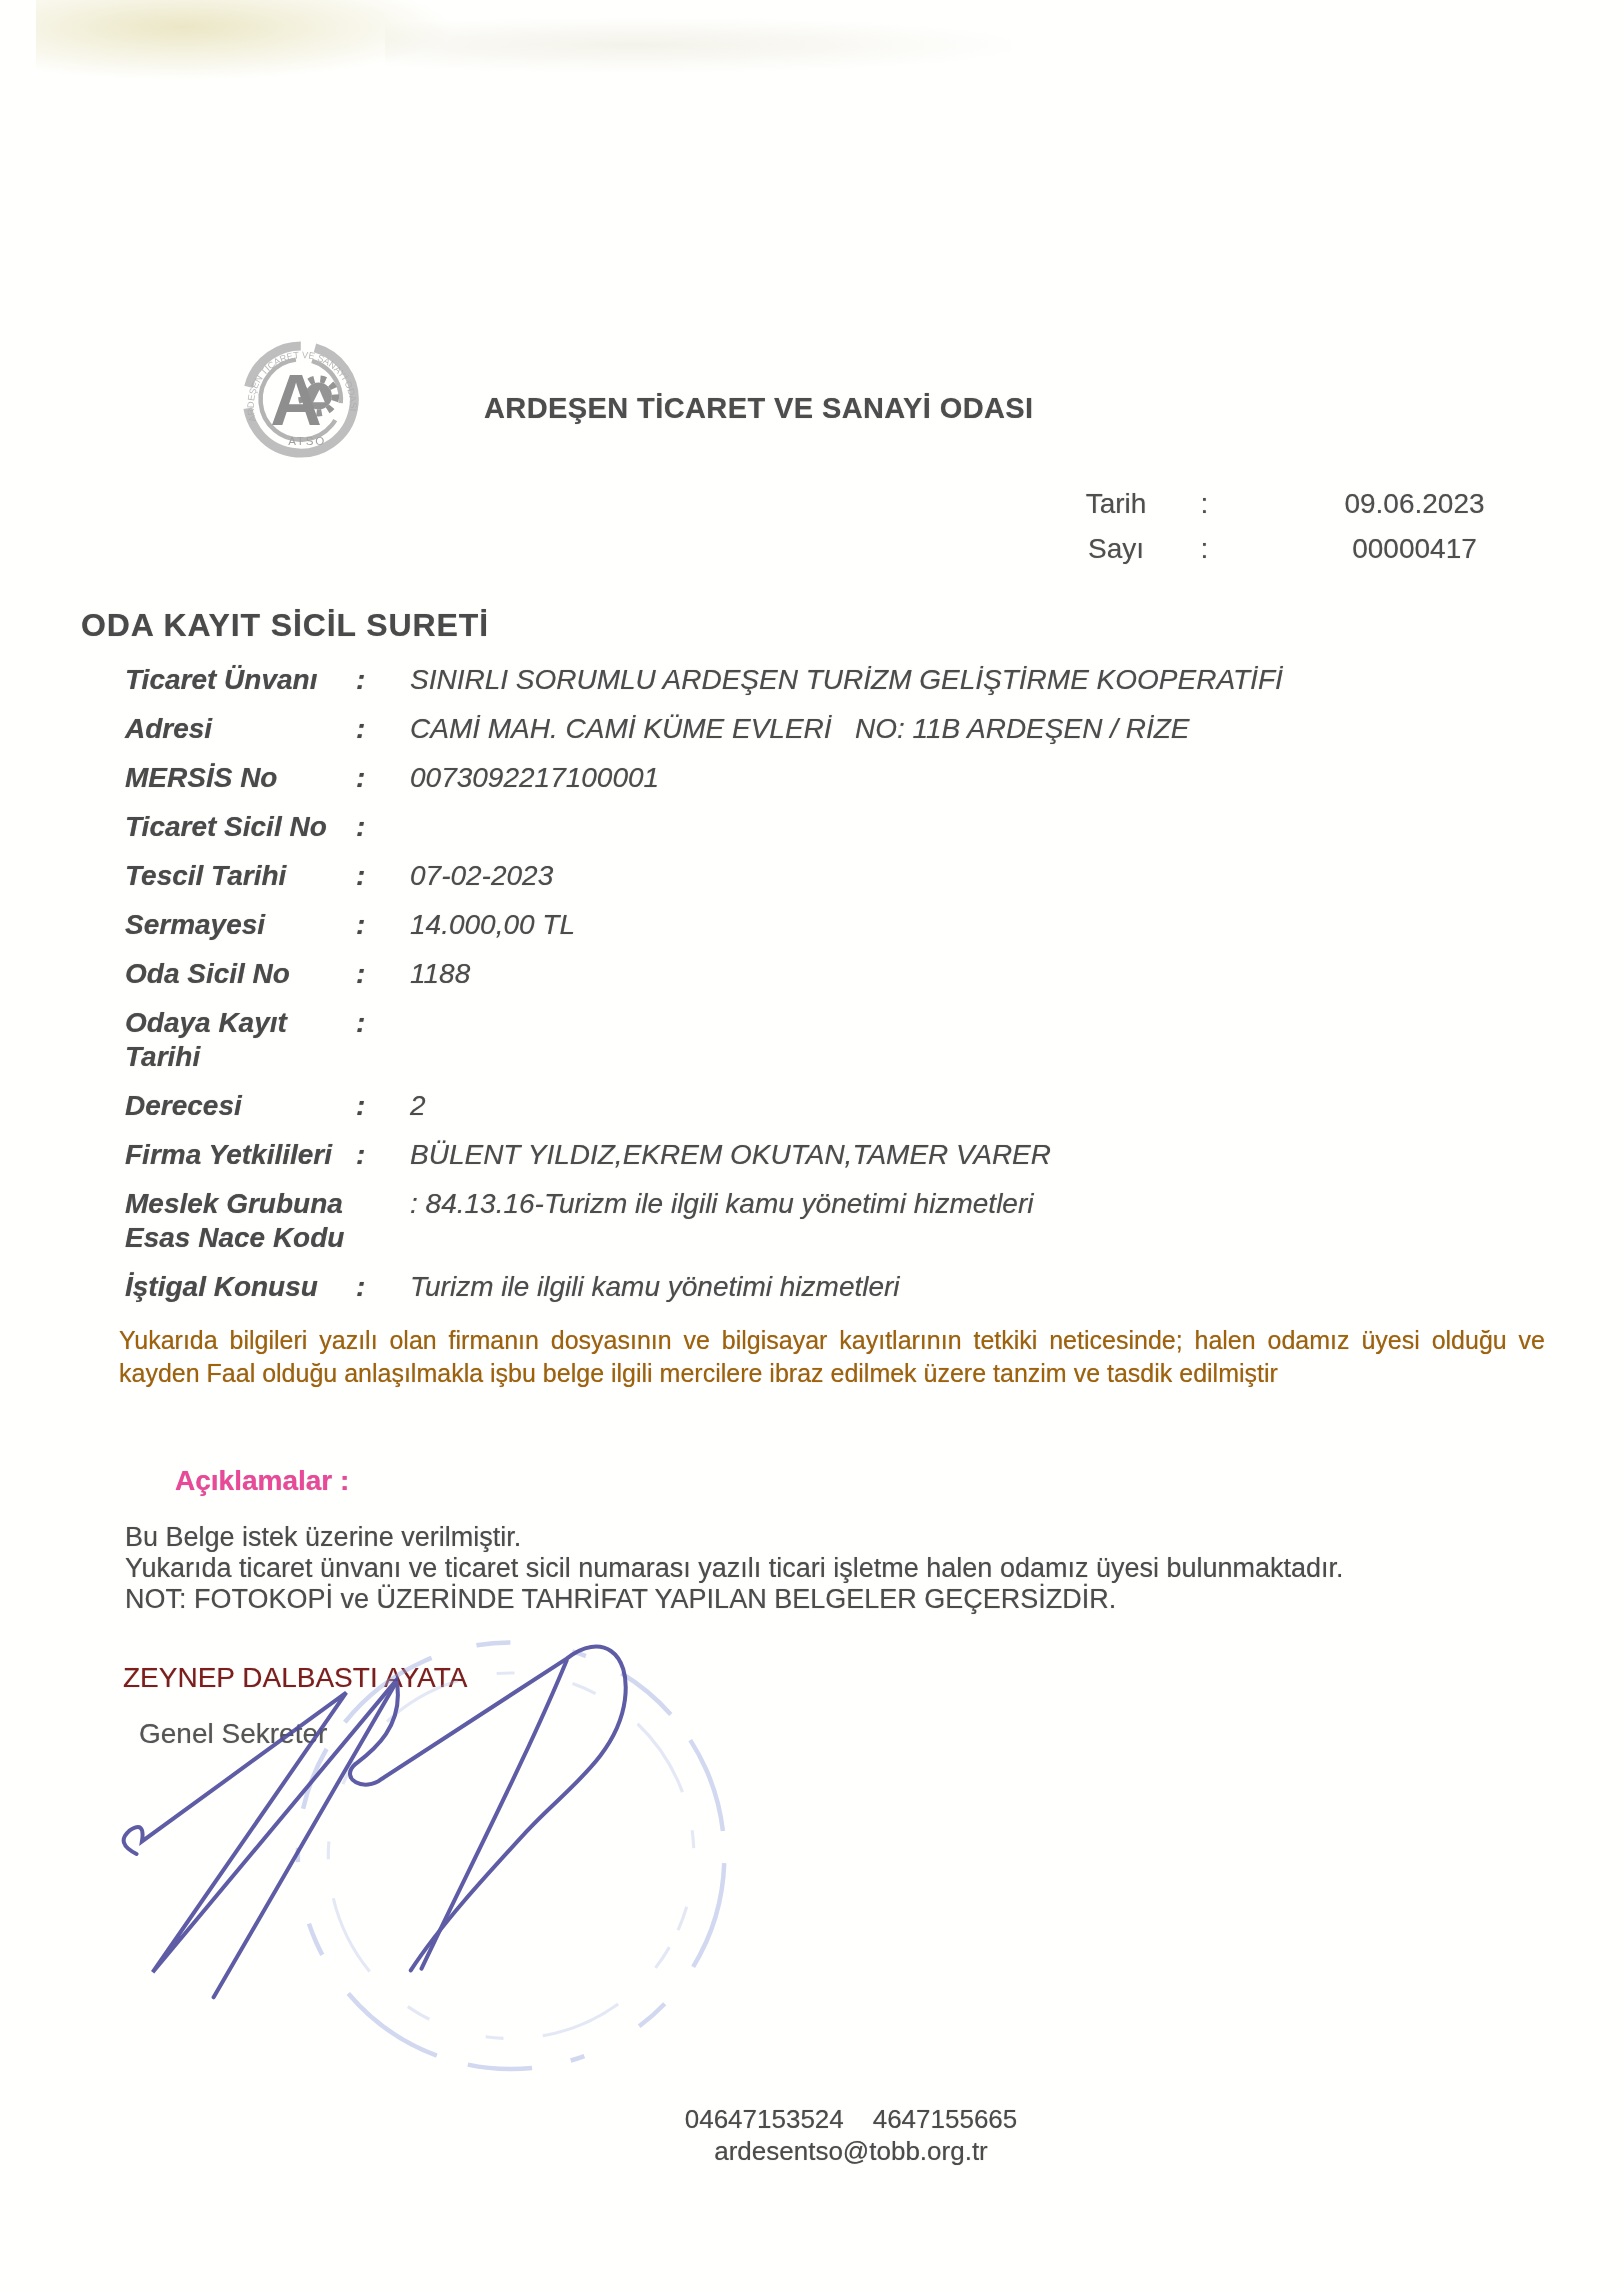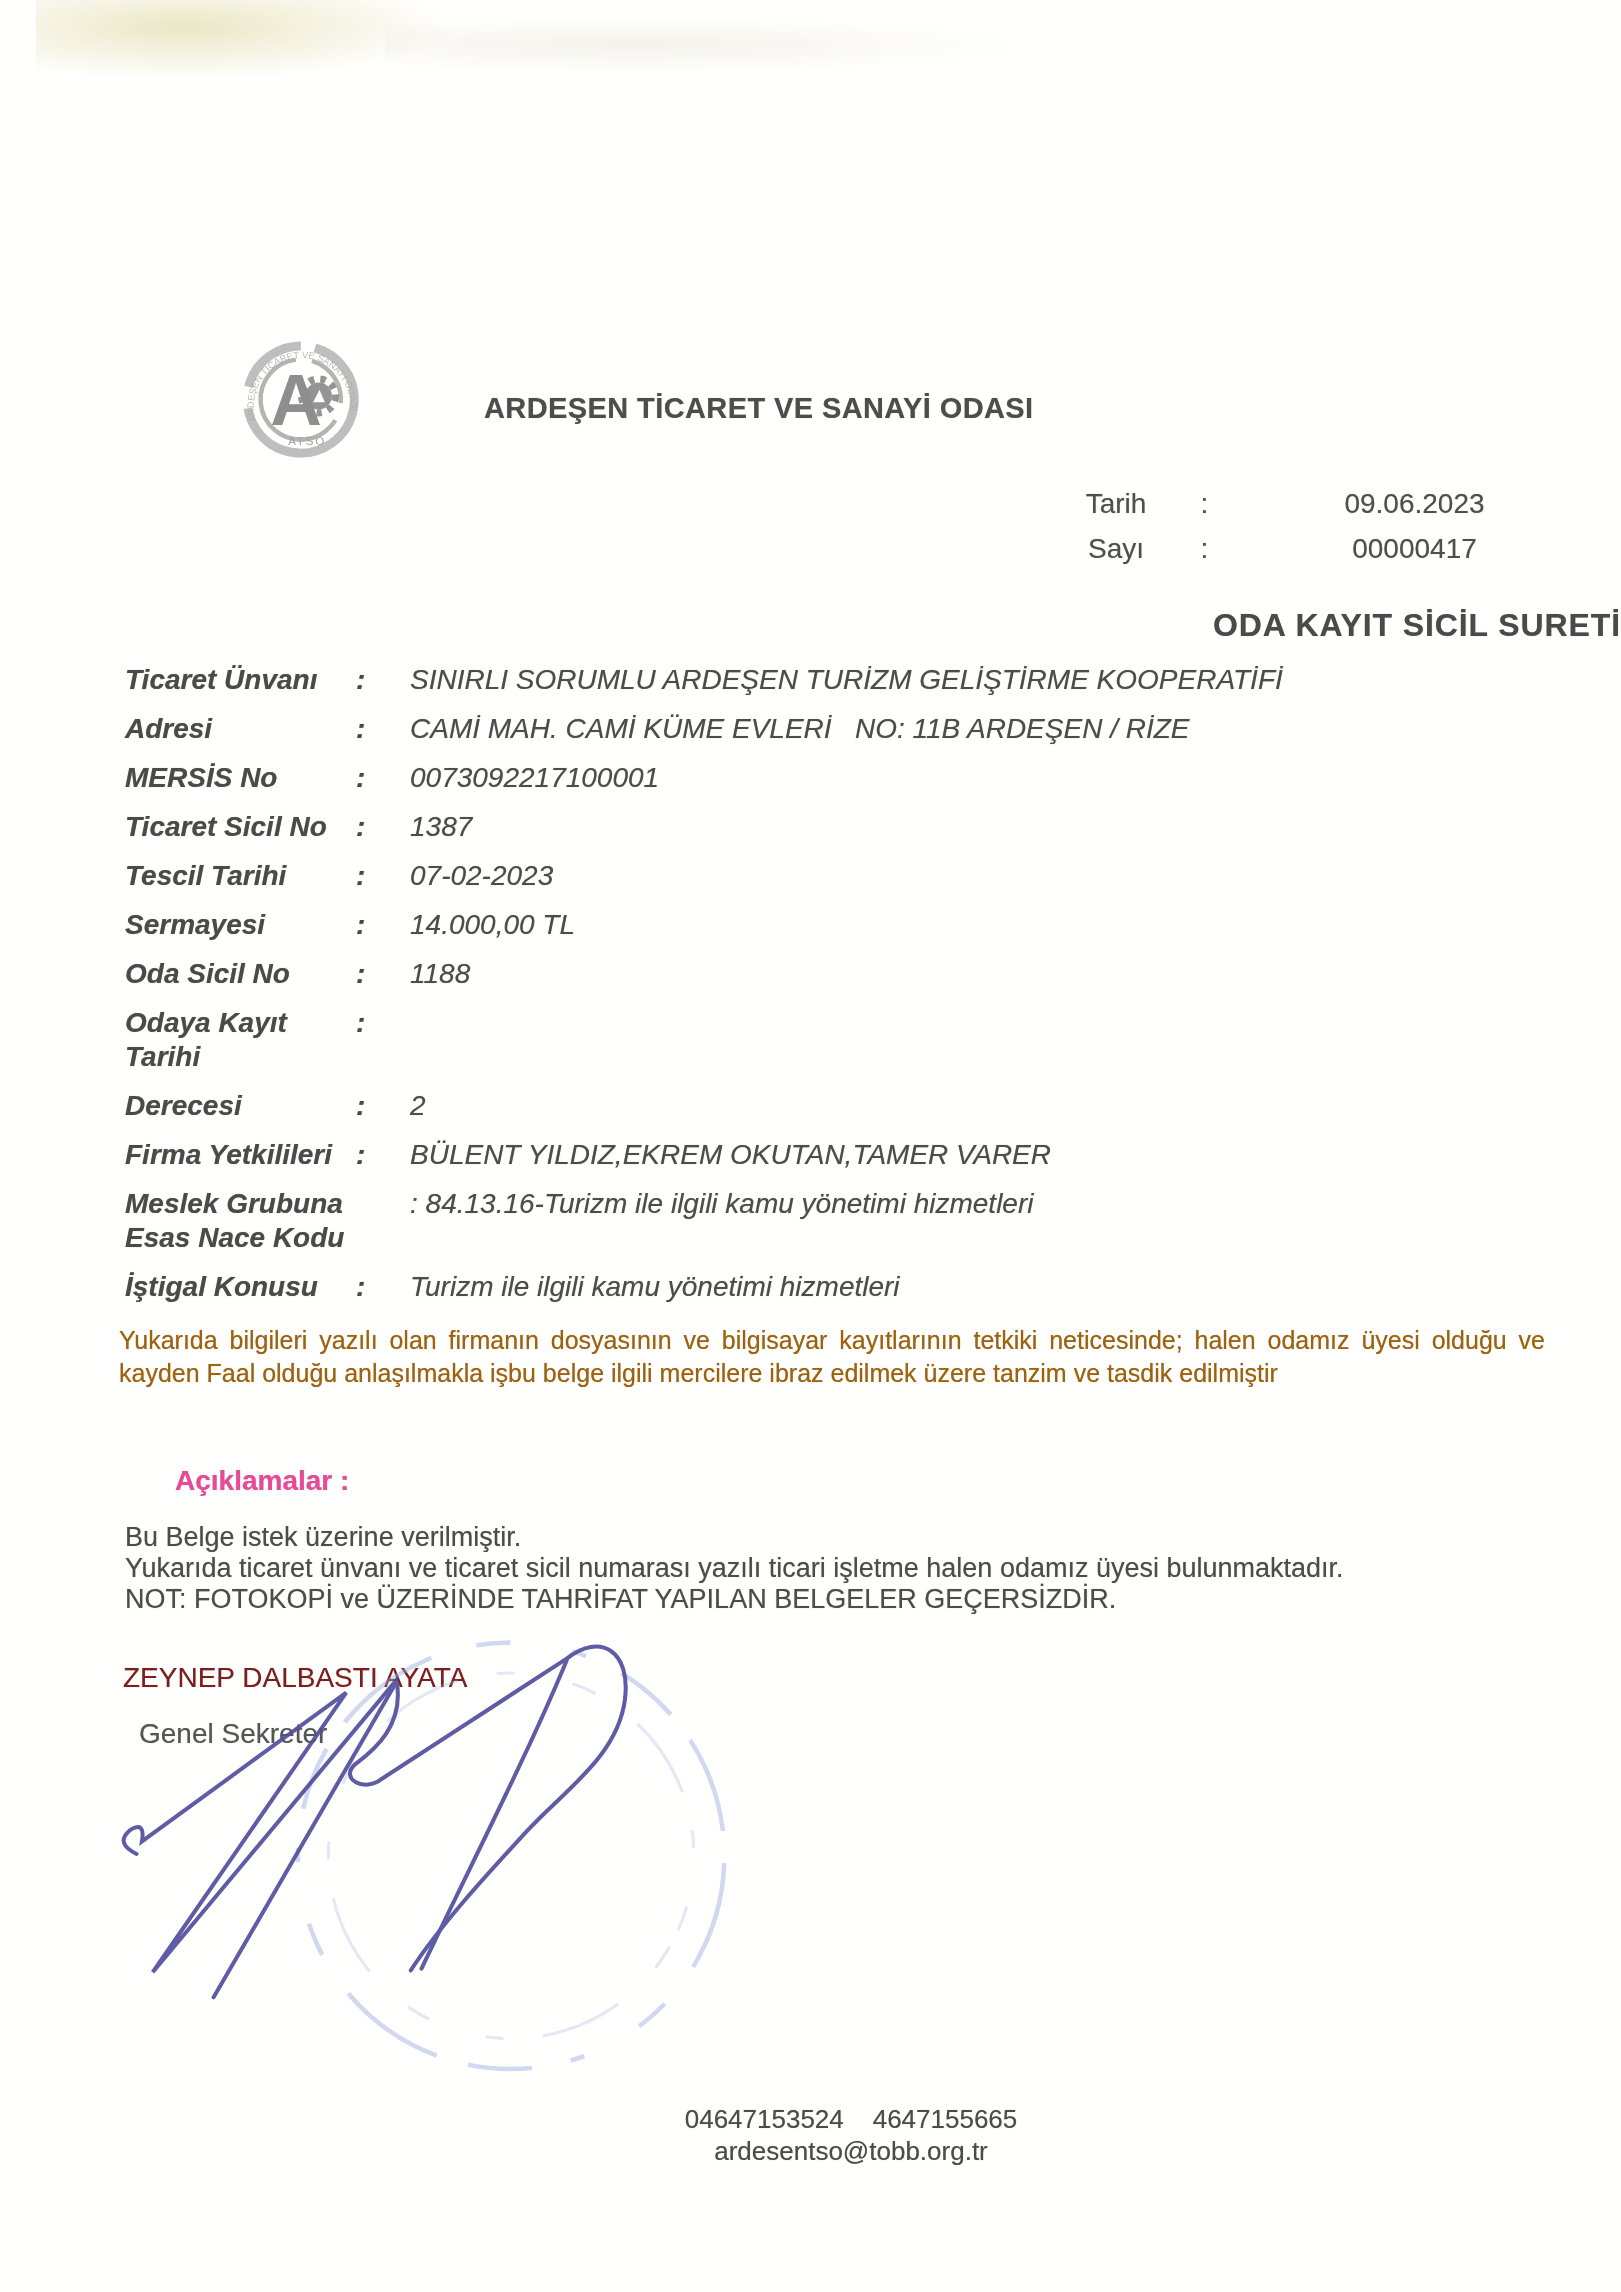--- a/index.html
+++ b/index.html
@@ -32,21 +32,21 @@
   }
 
   .meta{position:absolute;left:1075px;top:488px;width:502px;font-size:28px;color:#4f4f4f;}
   .meta-row{display:flex;margin-bottom:13.4px;text-align:center;}
   .meta-label{width:82px;}
   .meta-colon{width:95px;}
   .meta-value{flex:1;}
 
   .doc-title{
     position:absolute;left:81px;right:0;top:607px;
-    text-align:right;font-size:32px;font-weight:bold;letter-spacing:0.9px;color:#4a4a4a;
+    text-align:left;font-size:32px;font-weight:bold;letter-spacing:0.9px;color:#4a4a4a;
   }
 
   .fields{position:absolute;left:125px;top:663px;width:1397px;font-size:28px;font-style:italic;}
   .frow{display:flex;margin-bottom:15px;line-height:34px;}
   .frow-gap{margin-top:8px;}
   .flabel{width:231px;font-weight:bold;color:#4a4a4a;flex:none;}
   .flabel .l2{display:block;}
   .fcolon{width:54px;flex:none;font-weight:bold;}
   .fvalue{flex:1;white-space:pre;font-weight:normal;color:#4c4c4c;}
 
@@ -132,21 +132,20 @@
       <span class="fvalue">CAMİ MAH. CAMİ KÜME EVLERİ   NO: 11B ARDEŞEN / RİZE</span>
     </div>
     <div class="frow">
       <span class="flabel">MERSİS No</span>
       <span class="fcolon">:</span>
       <span class="fvalue">0073092217100001</span>
     </div>
     <div class="frow">
       <span class="flabel">Ticaret Sicil No</span>
       <span class="fcolon">:</span>
-      <span class="fvalue">1387</span>
     </div>
     <div class="frow">
       <span class="flabel">Tescil Tarihi</span>
       <span class="fcolon">:</span>
       <span class="fvalue">07-02-2023</span>
     </div>
     <div class="frow">
       <span class="flabel">Sermayesi</span>
       <span class="fcolon">:</span>
       <span class="fvalue">14.000,00 TL</span>

